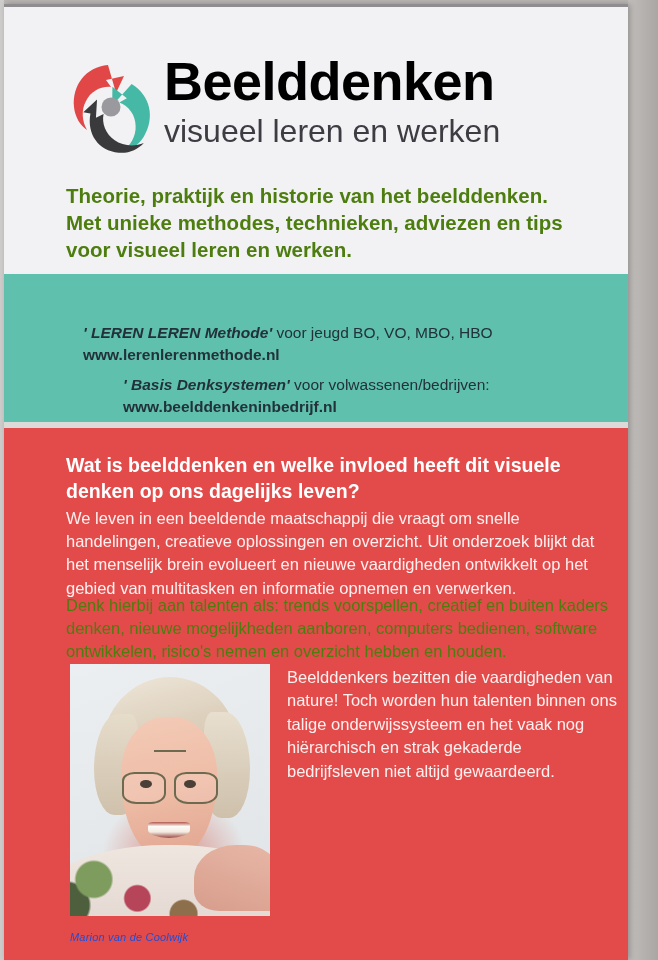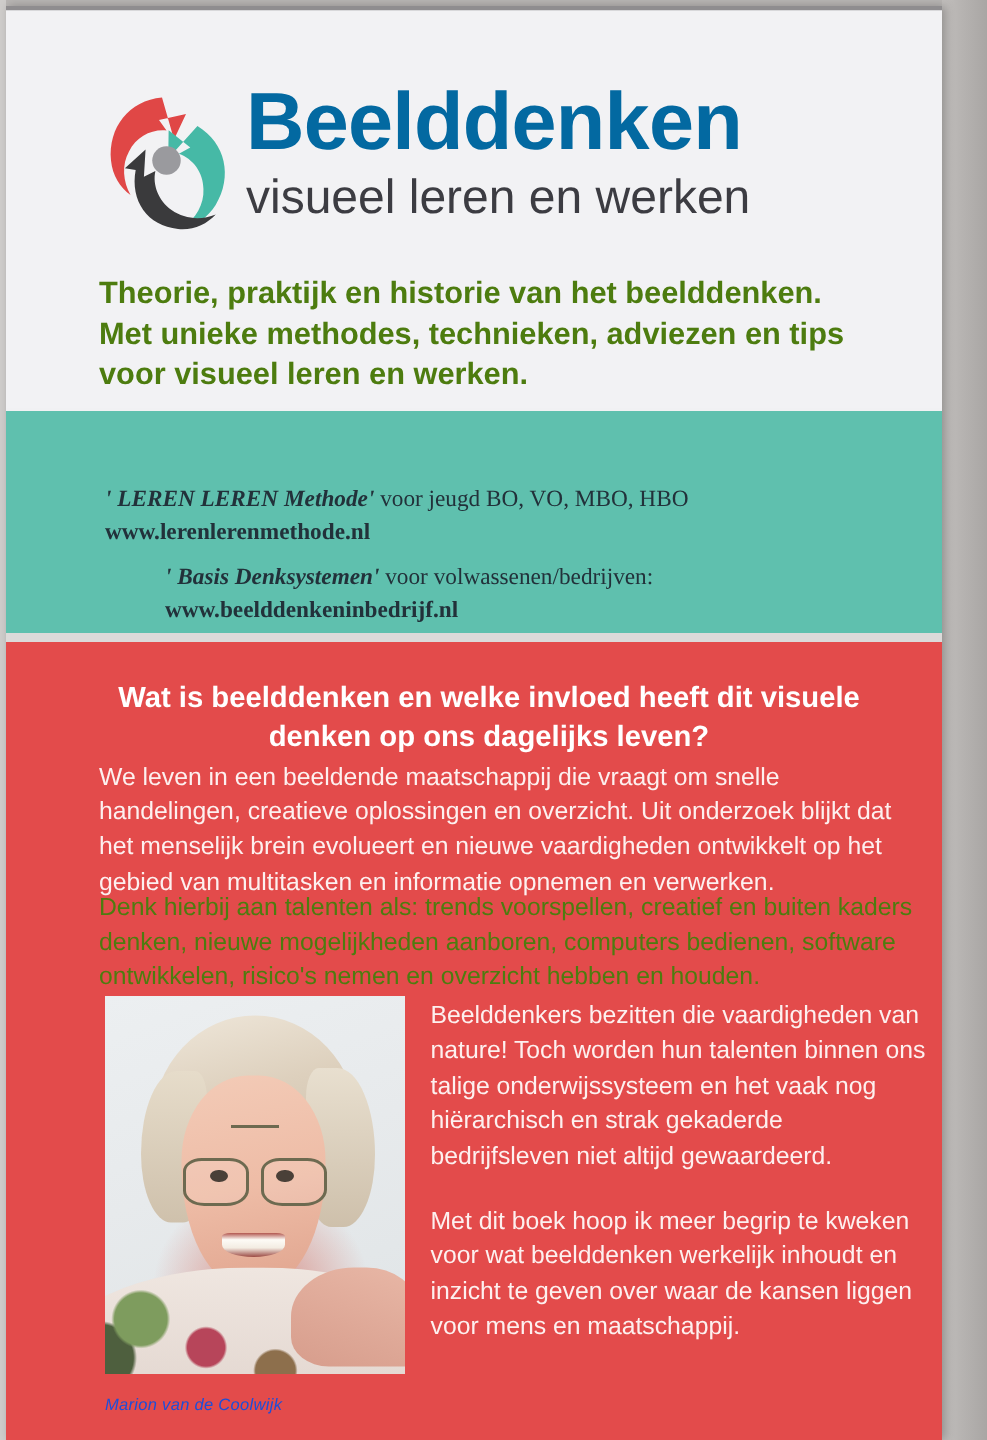--- a/index.html
+++ b/index.html
@@ -63,21 +63,21 @@
   }
   #title-block {
     position: absolute;
     left: 160px;
     top: 48px;
     width: 450px;
   }
   #book-title {
     font-size: 54px;
     font-weight: 700;
-    color: #0369a1;
+    color: #000000;
     letter-spacing: -0.5px;
     line-height: 58px;
     margin: 0;
     white-space: nowrap;
   }
   #book-subtitle {
     font-size: 32px;
     font-weight: 400;
     color: #3c3c42;
     line-height: 38px;
@@ -109,26 +109,25 @@
   .teal-heading {
     position: absolute;
     left: 62px;
     top: 286px;
     font-size: 19px;
     font-weight: 700;
     color: #22313a;
   }
   .teal-group {
     position: absolute;
-    left: 66px;
+    left: 79px;
     width: 540px;
     color: #22313a;
     font-size: 15.5px;
     line-height: 22px;
-    font-family: Liberation Serif, serif;
   }
   #teal-group-1 { top: 318px; }
   #teal-group-2 { top: 370px; margin-left: 40px; }
   .tr-italic { font-style: italic; font-weight: 600; }
   .tr-url { font-weight: 700; display: block; }
 
   
   .band-gap {
     position: absolute;
     left: 0;
@@ -148,21 +147,20 @@
   }
   #red-heading {
     position: absolute;
     left: 62px;
     top: 448px;
     width: 520px;
     font-size: 19.5px;
     font-weight: 700;
     color: #ffffff;
     line-height: 26px;
-    text-align: center;
   }
   #red-para-1 {
     position: absolute;
     left: 62px;
     top: 503px;
     width: 545px;
     font-size: 16.5px;
     color: #fdf0ef;
     line-height: 23.2px;
   }
@@ -416,20 +414,19 @@
       <div class="p-eye l"></div>
       <div class="p-eye r"></div>
       <div class="p-mouth"></div>
       <div class="p-shoulders"></div>
       <div class="p-arm"></div>
     </div>
   </div>
 
   <div id="right-col">
     <p class="rc-para">Beelddenkers bezitten die vaardigheden van nature! Toch worden hun talenten binnen ons talige onderwijssysteem en het vaak nog hiërarchisch en strak gekaderde bedrijfsleven niet altijd gewaardeerd.</p>
-    <p class="rc-para">Met dit boek hoop ik meer begrip te kweken voor wat beelddenken werkelijk inhoudt en inzicht te geven over waar de kansen liggen voor mens en maatschappij.</p>
   </div>
 
   <div id="portrait-caption">Marion van de Coolwijk</div>
 
   <div id="cut-line"></div>
 
 </div>
 
 </body></html>

